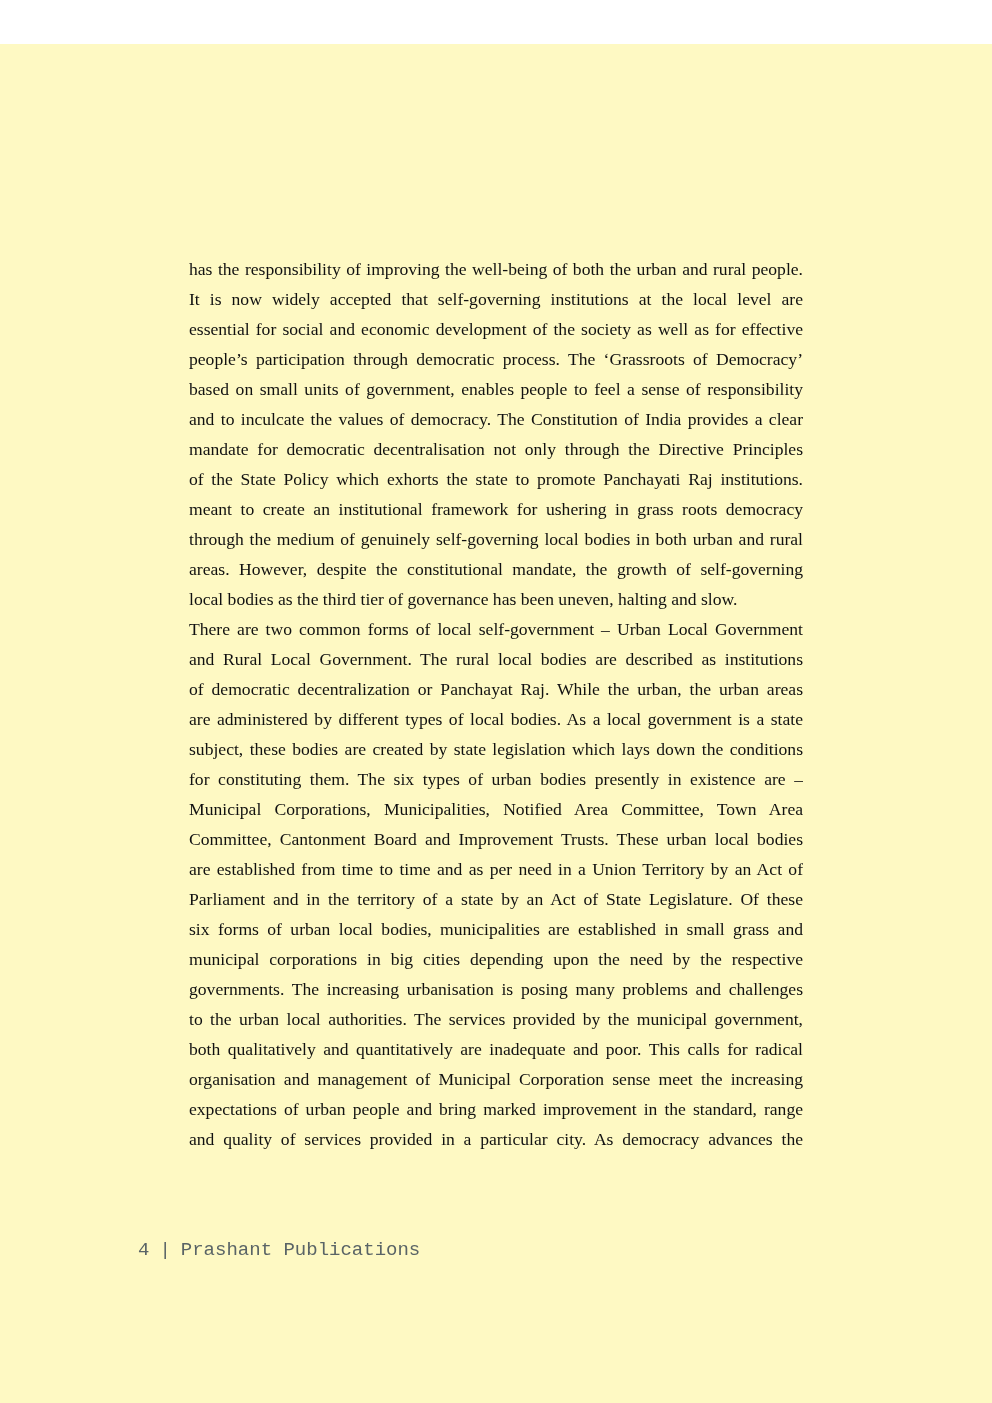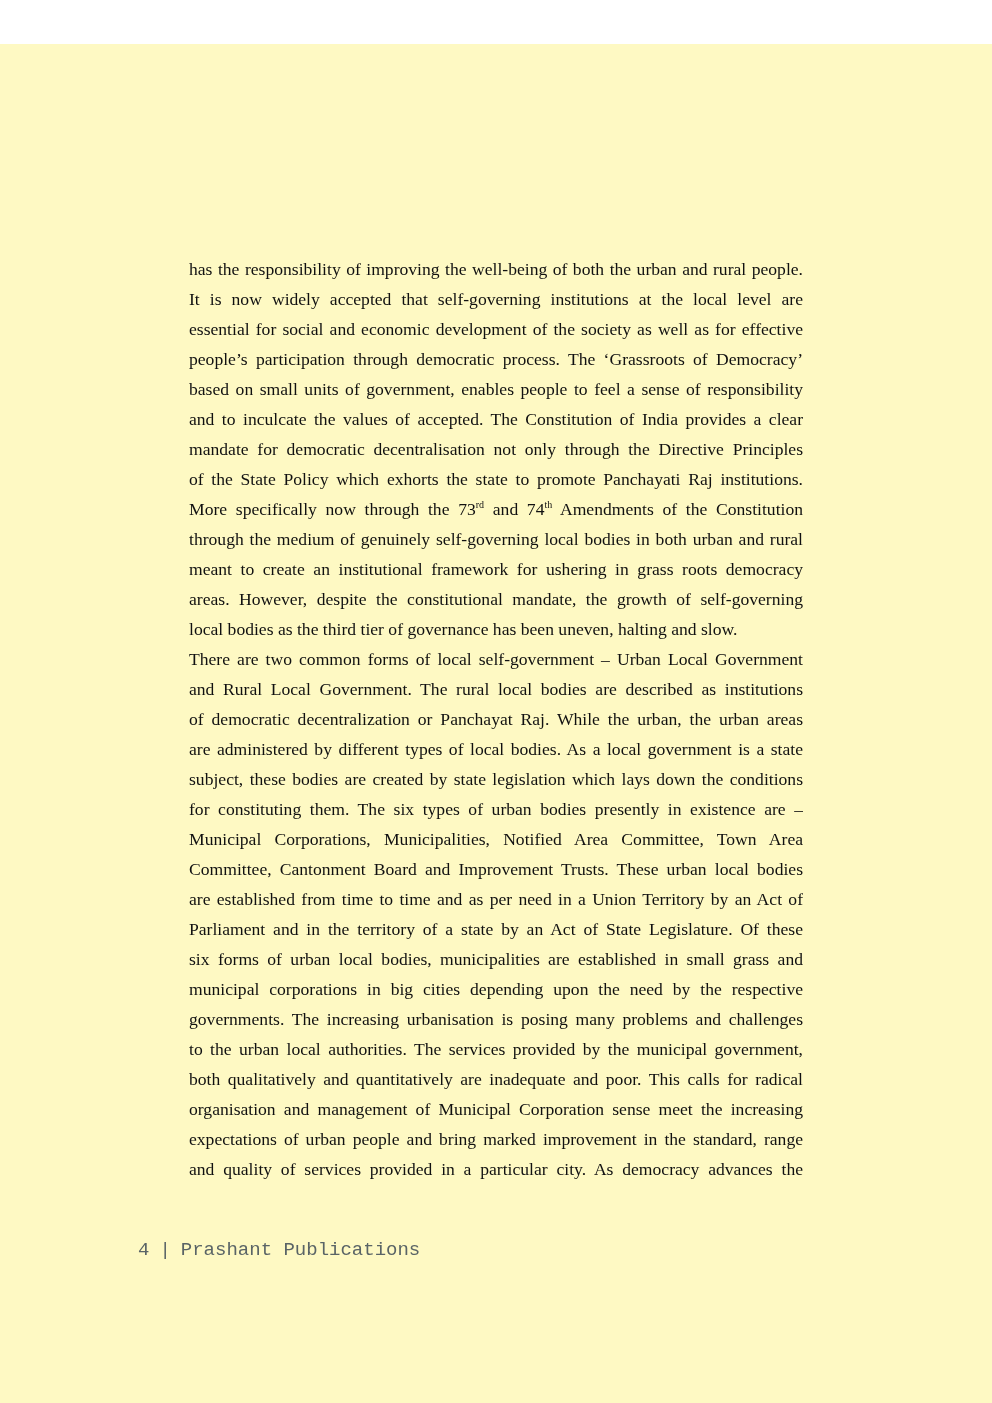--- a/index.html
+++ b/index.html
@@ -24,26 +24,25 @@
 <body>
 
 <div class="page">
   <div class="body-text">
 
     <span class="line">has the responsibility of improving the well-being of both the urban and rural people.</span>
     <span class="line">It is now widely accepted that self-governing institutions at the local level are</span>
     <span class="line">essential for social and economic development of the society as well as for effective</span>
     <span class="line">people’s participation through democratic process. The ‘Grassroots of Democracy’</span>
     <span class="line">based on small units of government, enables people to feel a sense of responsibility</span>
-    <span class="line">and to inculcate the values of accepted. The Constitution of India provides a clear</span>
+    <span class="line">and to inculcate the values of democracy. The Constitution of India provides a clear</span>
     <span class="line">mandate for democratic decentralisation not only through the Directive Principles</span>
     <span class="line">of the State Policy which exhorts the state to promote Panchayati Raj institutions.</span>
-    <span class="line"><span>More specifically now through the 73</span><sup>rd</sup><span> and 74</span><sup>th</sup><span> Amendments of the Constitution</span></span>
+    <span class="line">meant to create an institutional framework for ushering in grass roots democracy</span>
     <span class="line">through the medium of genuinely self-governing local bodies in both urban and rural</span>
-    <span class="line">meant to create an institutional framework for ushering in grass roots democracy</span>
     <span class="line">areas. However, despite the constitutional mandate, the growth of self-governing</span>
     <span class="line last">local bodies as the third tier of governance has been uneven, halting and slow.</span>
 
     <span class="line">There are two common forms of local self-government – Urban Local Government</span>
     <span class="line">and Rural Local Government. The rural local bodies are described as institutions</span>
     <span class="line">of democratic decentralization or Panchayat Raj. While the urban, the urban areas</span>
     <span class="line">are administered by different types of local bodies. As a local government is a state</span>
     <span class="line">subject, these bodies are created by state legislation which lays down the conditions</span>
     <span class="line">for constituting them. The six types of urban bodies presently in existence are –</span>
     <span class="line">Municipal Corporations, Municipalities, Notified Area Committee, Town Area</span>

